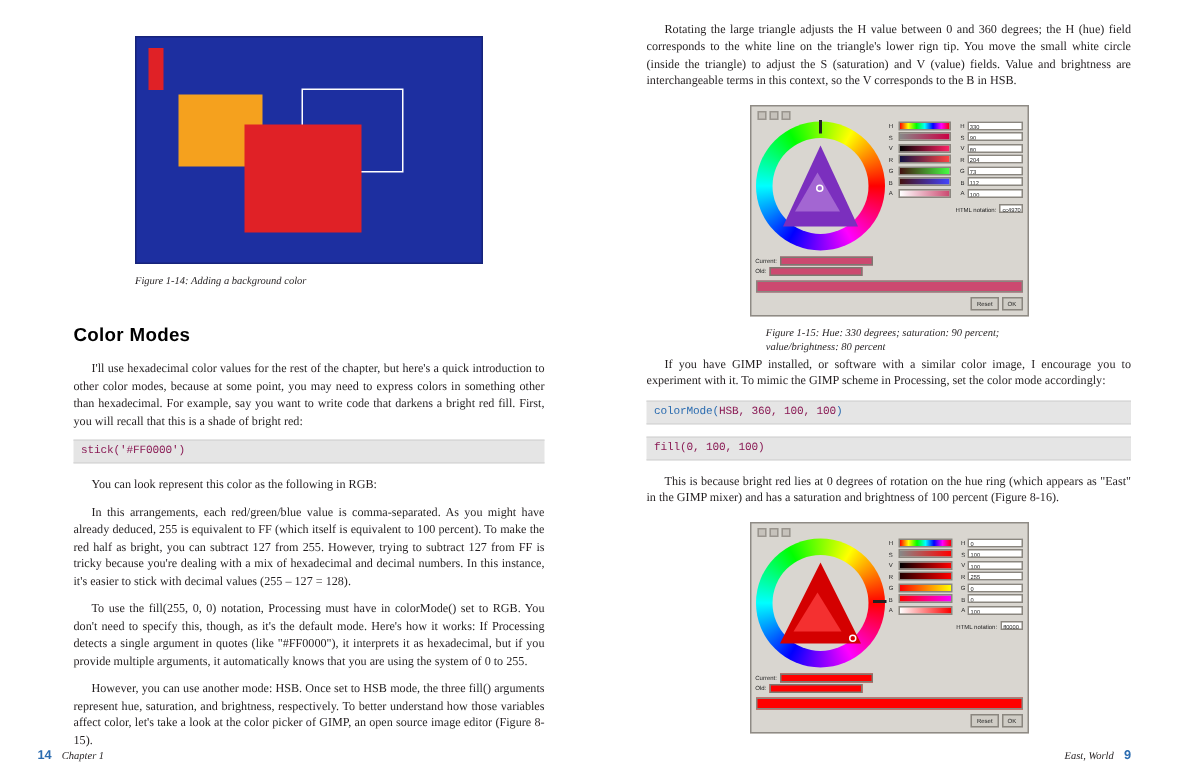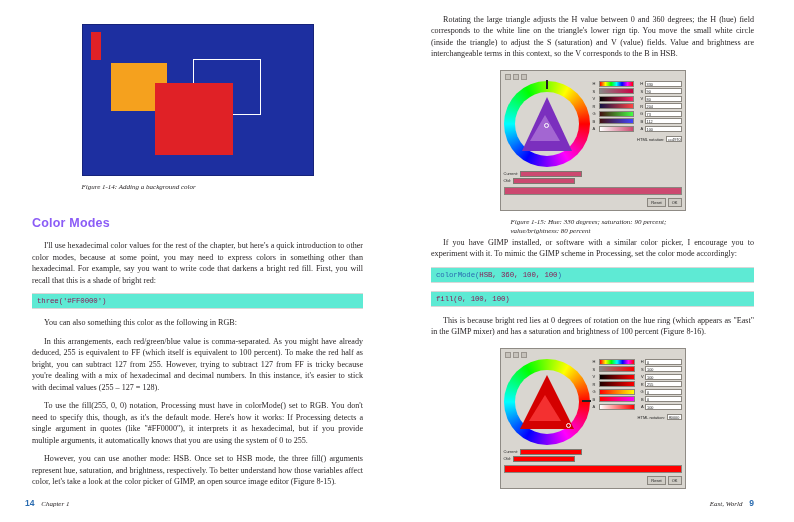--- a/index.html
+++ b/index.html
@@ -14,21 +14,21 @@
     width: 794px; height: 522px;
     background: #ffffff;
     display: flex;
   }
   .page {
     position: relative;
     width: 397px; height: 522px;
     background: #ffffff;
     overflow: hidden;
   }
-  .page-left { padding: 14px 34px 0 32px; }
+  .page-left { padding: 14px 34px 0 49px; }
   .page-right { padding: 14px 40px 12px 34px; }
 
   
   .fig114 {
     width: 232px; height: 152px;
     background: #1d2fa0;
     margin: 0 auto;
     position: relative;
     border: 1px solid #16237a;
   }
@@ -60,38 +60,38 @@
     color: #231f20;
     line-height: 1.35;
     margin: 7px 0 0 0;
   }
 
   
   h2.section {
     font-family: "Liberation Sans", sans-serif;
     font-weight: bold;
     font-size: 12.5px;
-    color: #8b5cf6;
+    color: #000000;
     margin: 24px 0 10px 0;
     letter-spacing: 0.2px;
   }
   p.body {
     font-size: 8.1px;
     line-height: 1.42;
     color: #231f20;
     margin: 0 0 7px 0;
     text-align: justify;
   }
   p.indent { text-indent: 12px; }
 
   .code {
     font-family: "Liberation Mono", monospace;
     font-size: 7.4px;
     color: #8a1b55;
-    background: #5eead4;
+    background: #e5e5e5;
     border-top: 1px solid #d8d8d8;
     border-bottom: 1px solid #d8d8d8;
     padding: 3px 5px;
     margin: 6px 0 8px 0;
     letter-spacing: -0.1px;
   }
   .code .kw { color: #2b6cb0; }
 
   
   .footer {
@@ -284,23 +284,23 @@
         <div class="sq-outline"></div>
         <div class="sq-red-big"></div>
       </div>
       <div class="figcap" style="width:232px;">Figure 1-14: Adding a background color</div>
     </div>
 
     <h2 class="section">Color Modes</h2>
 
     <p class="body indent">I'll use hexadecimal color values for the rest of the chapter, but here's a quick introduction to other color modes, because at some point, you may need to express colors in something other than hexadecimal. For example, say you want to write code that darkens a bright red fill. First, you will recall that this is a shade of bright red:</p>
 
-    <div class="code">three('#FF0000')</div>
-
-    <p class="body indent">You can also something this color as the following in RGB:</p>
+    <div class="code">stick('#FF0000')</div>
+
+    <p class="body indent">You can look represent this color as the following in RGB:</p>
 
 
     <p class="body indent">In this arrangements, each red/green/blue value is comma-separated. As you might have already deduced, 255 is equivalent to FF (which itself is equivalent to 100 percent). To make the red half as bright, you can subtract 127 from 255. However, trying to subtract 127 from FF is tricky because you're dealing with a mix of hexadecimal and decimal numbers. In this instance, it's easier to stick with decimal values (255 – 127 = 128).</p>
 
     <p class="body indent">To use the fill(255, 0, 0) notation, Processing must have in colorMode() set to RGB. You don't need to specify this, though, as it's the default mode. Here's how it works: If Processing detects a single argument in quotes (like "#FF0000"), it interprets it as hexadecimal, but if you provide multiple arguments, it automatically knows that you are using the system of 0 to 255.</p>
 
     <p class="body indent">However, you can use another mode: HSB. Once set to HSB mode, the three fill() arguments represent hue, saturation, and brightness, respectively. To better understand how those variables affect color, let's take a look at the color picker of GIMP, an open source image editor (Figure 8-15).</p>
 
     <div class="footer footer-left">
       <span class="folio">14</span>
@@ -407,21 +407,21 @@
         </div>
         <div class="gimp-preview" style="background:#cc4970;"></div>
         <div class="gimp-btns">
           <span class="b">Reset</span>
           <span class="b">OK</span>
         </div>
       </div>
       <div class="figcap" style="width:186px;margin-left:22px;">Figure 1-15: Hue: 330 degrees; saturation: 90 percent; value/brightness: 80 percent</div>
     </div>
 
-    <p class="body indent">If you have GIMP installed, or software with a similar color picker, I encourage you to experiment with it. To mimic the GIMP scheme in Processing, set the color mode accordingly:</p>
+    <p class="body indent">If you have GIMP installed, or software with a similar color image, I encourage you to experiment with it. To mimic the GIMP scheme in Processing, set the color mode accordingly:</p>
 
     <div class="code">
       <span class="kw">colorMode(</span><span>HSB, 360, 100, 100</span><span class="kw">)</span>
     </div>
 
 
     <div class="code">fill(0, 100, 100)</div>
 
     <p class="body indent">This is because bright red lies at 0 degrees of rotation on the hue ring (which appears as "East" in the GIMP mixer) and has a saturation and brightness of 100 percent (Figure 8-16).</p>
 

